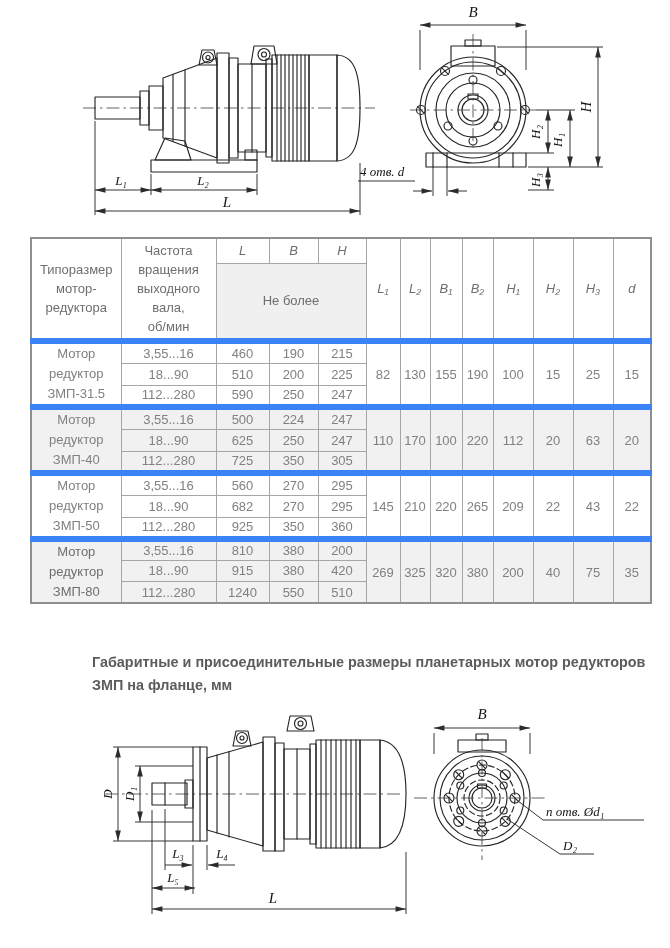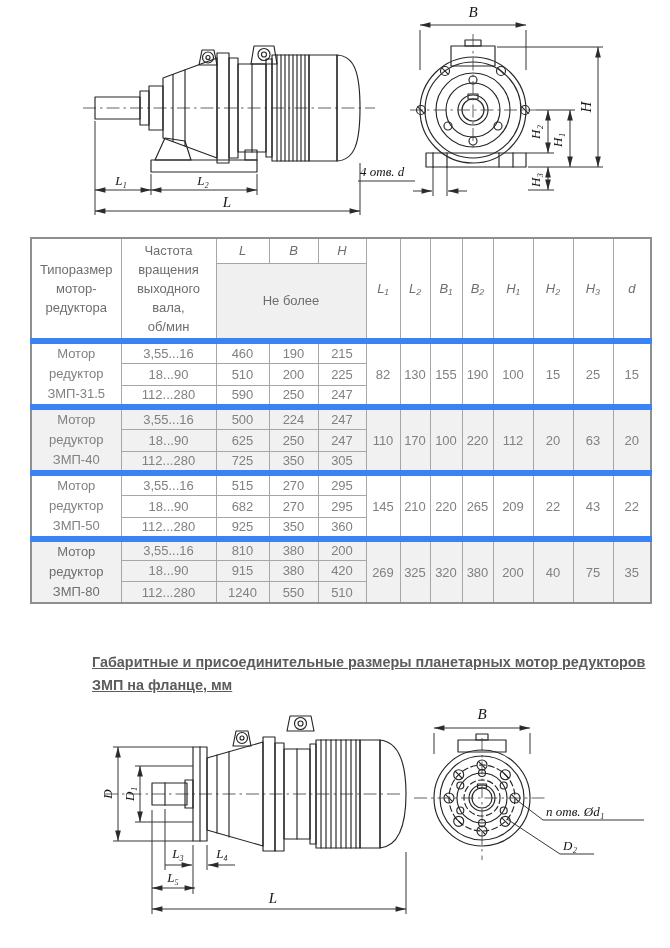--- a/index.html
+++ b/index.html
@@ -32,21 +32,21 @@
   .it{font-style:italic;}
   .pre{white-space:pre-line;line-height:19px;}
   .nb{background:#f0f0f0;text-align:center;}
   tr.gstart td{border-top:6px solid #3b82f6;}
   tr.shaded td{background:#f1f1f1;}
   td.bold-name{font-weight:bold;color:#6e6e6e;}
   td.name{line-height:20px;}
   
   .caption{
     position:absolute;left:92px;top:651px;width:558px;
-    font-size:14.4px;font-weight:bold;color:#5c5c5c;line-height:23px;text-decoration:underline;
+    font-size:14.4px;font-weight:bold;color:#5c5c5c;line-height:23px;
   }
 </style>
 </head>
 <body>
 
 <svg class="abs" style="left:55px;top:8px" width="330" height="215" viewBox="0 0 330 215">
   <defs>
     <marker id="a1" viewBox="0 0 12 8" refX="11.5" refY="4" markerWidth="12" markerHeight="8" orient="auto-start-reverse">
       <path d="M0.5,1 L11.5,4 L0.5,7 Z" fill="#2b2b2b"></path>
     </marker>
@@ -249,21 +249,21 @@
       <td>725</td>
       <td>350</td>
       <td>305</td>
     </tr>
 
     <tr class="gstart">
       <td rowspan="3" class="name pre">Мотор
 редуктор
 ЗМП-50</td>
       <td>3,55...16</td>
-      <td>515</td>
+      <td>560</td>
       <td>270</td>
       <td>295</td>
       <td rowspan="3">145</td>
       <td rowspan="3">210</td>
       <td rowspan="3">220</td>
       <td rowspan="3">265</td>
       <td rowspan="3">209</td>
       <td rowspan="3">22</td>
       <td rowspan="3">43</td>
       <td rowspan="3">22</td>

